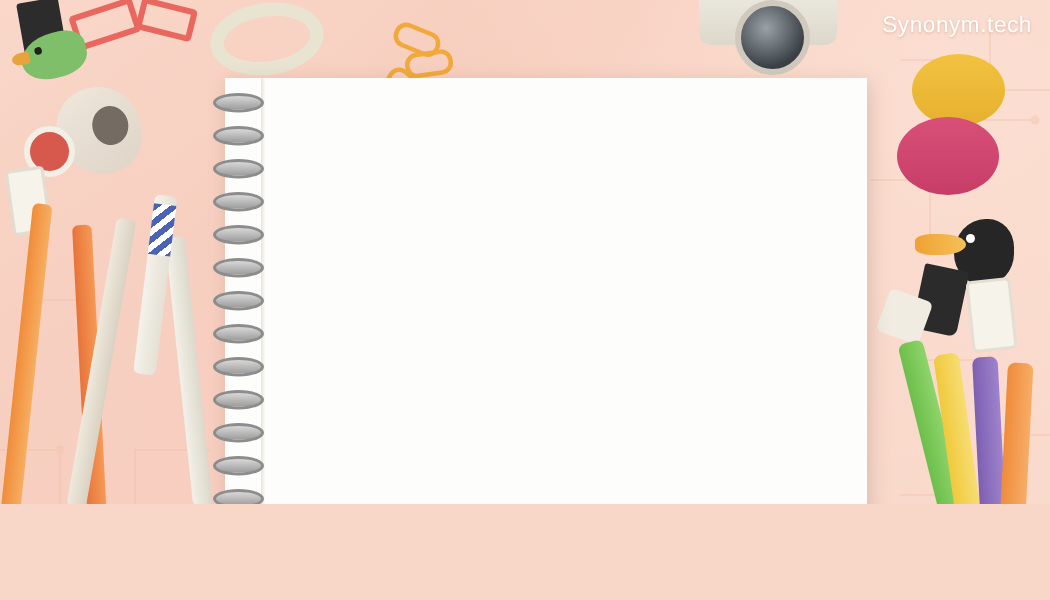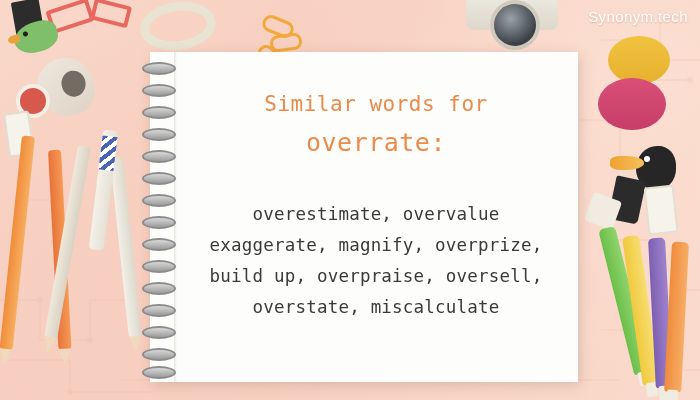--- a/index.html
+++ b/index.html
@@ -10,21 +10,21 @@
     width: 700px;
     height: 400px;
     overflow: hidden;
     font-family: "DejaVu Sans Mono", monospace;
     background: #f8d6c8;
   }
 
   .scene {
     position: relative;
     width: 700px;
-    height: 400px;
+    height: 336px;
     background:
       radial-gradient(circle at 12% 88%, #f7cfc0 0%, rgba(247,207,192,0) 45%),
       radial-gradient(circle at 92% 18%, #fbdfd2 0%, rgba(251,223,210,0) 50%),
       linear-gradient(135deg, #f9d8ca 0%, #f7cdbd 40%, #f9d9cb 100%);
     overflow: hidden;
   }
 
   
   .circuitry {
     position: absolute;
@@ -407,25 +407,15 @@
       <span class="ring" style="top:164px"></span>
       <span class="ring" style="top:186px"></span>
       <span class="ring" style="top:208px"></span>
       <span class="ring" style="top:230px"></span>
       <span class="ring" style="top:252px"></span>
       <span class="ring" style="top:274px"></span>
       <span class="ring" style="top:296px"></span>
       <span class="ring" style="top:314px"></span>
     </div>
 
-    <div class="note-content">
-      <div class="title-line1">Similar words for</div>
-      <div class="title-word">overrate:</div>
-      <div class="synonyms">
-        <div>overestimate, overvalue</div>
-        <div>exaggerate, magnify, overprize,</div>
-        <div>build up, overpraise, oversell,</div>
-        <div>overstate, miscalculate</div>
-      </div>
-    </div>
   </div>
 
 </div>
 
 </body></html>

